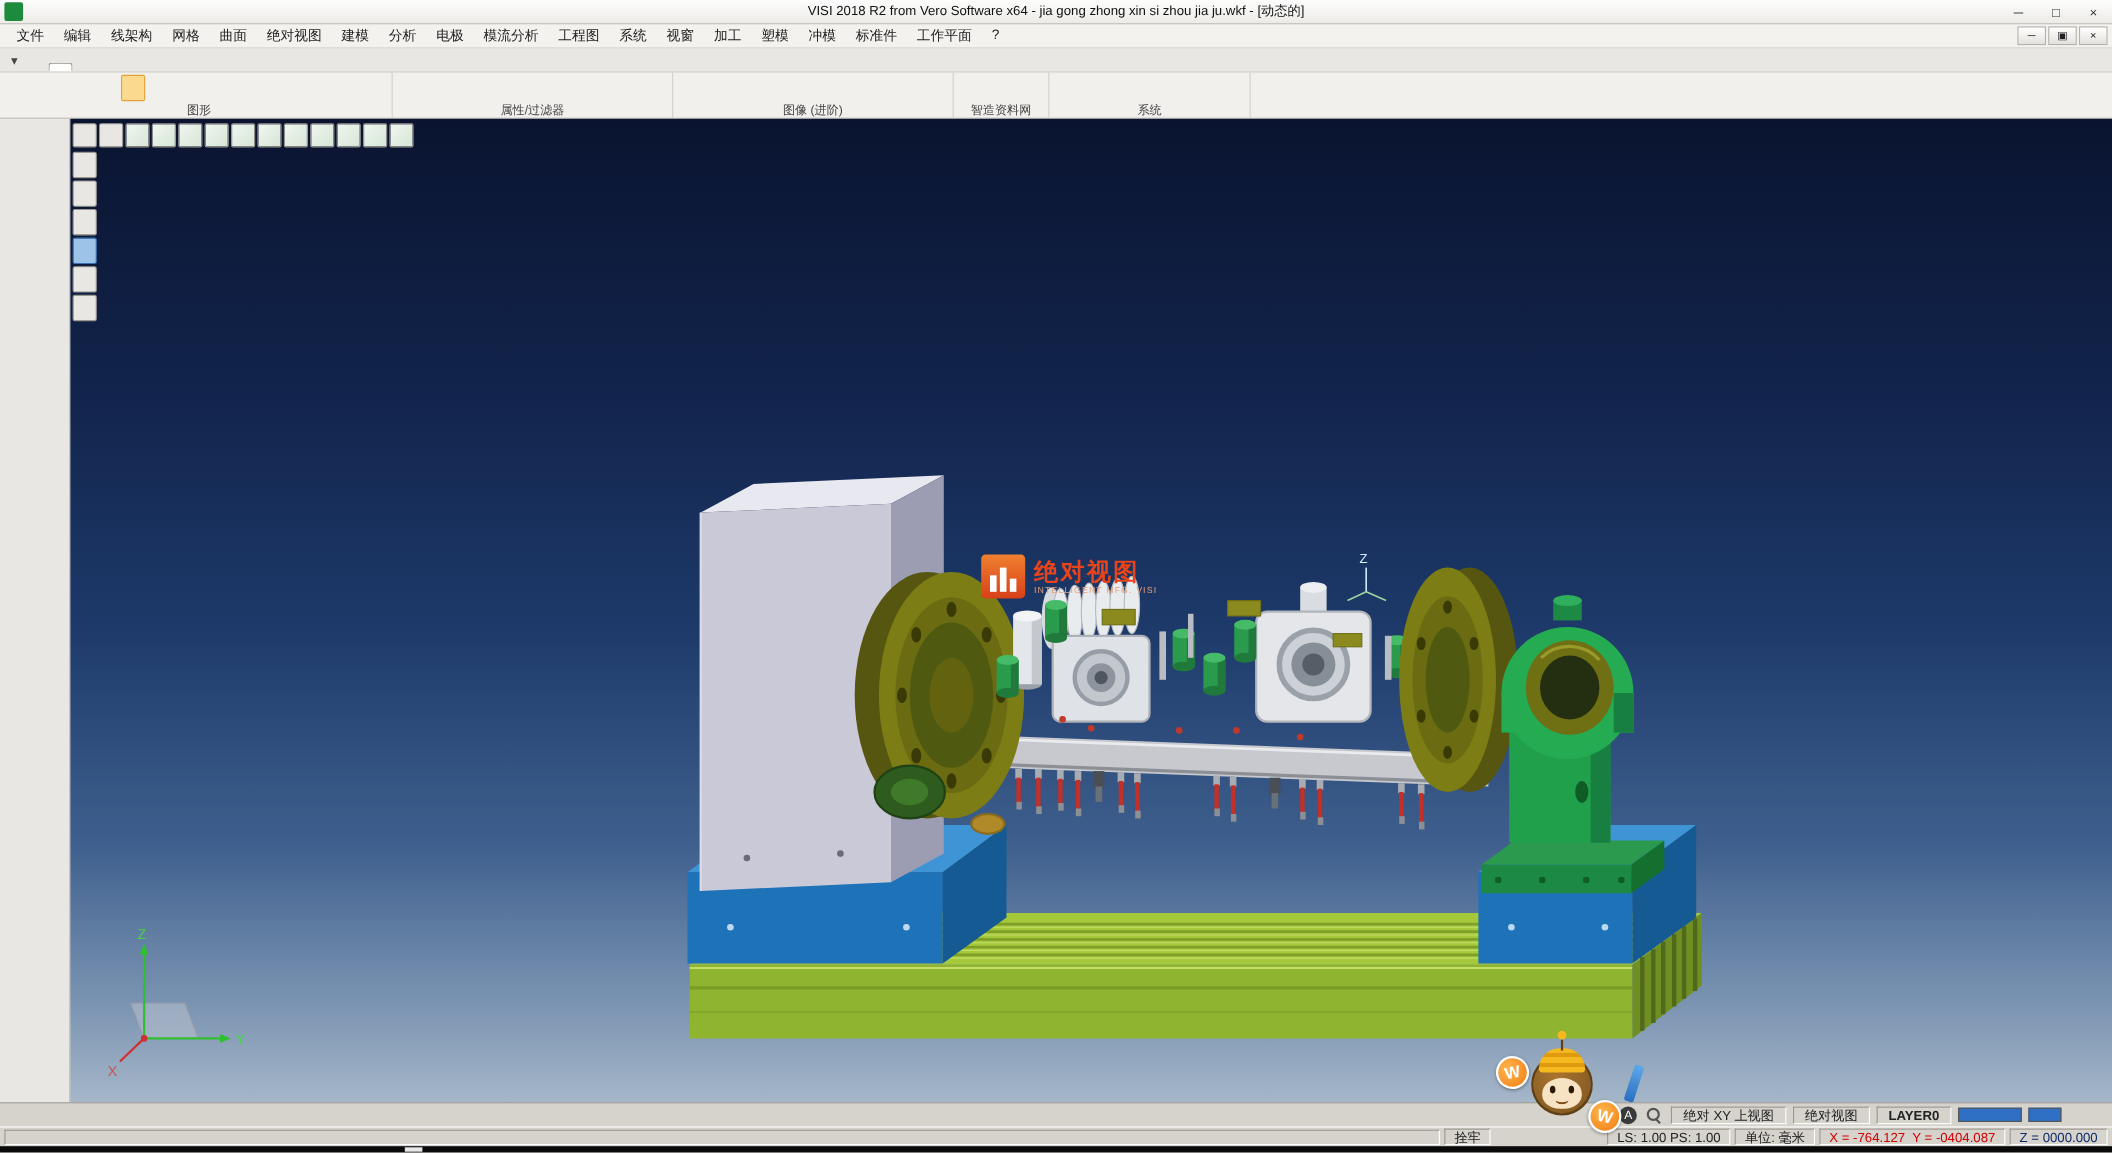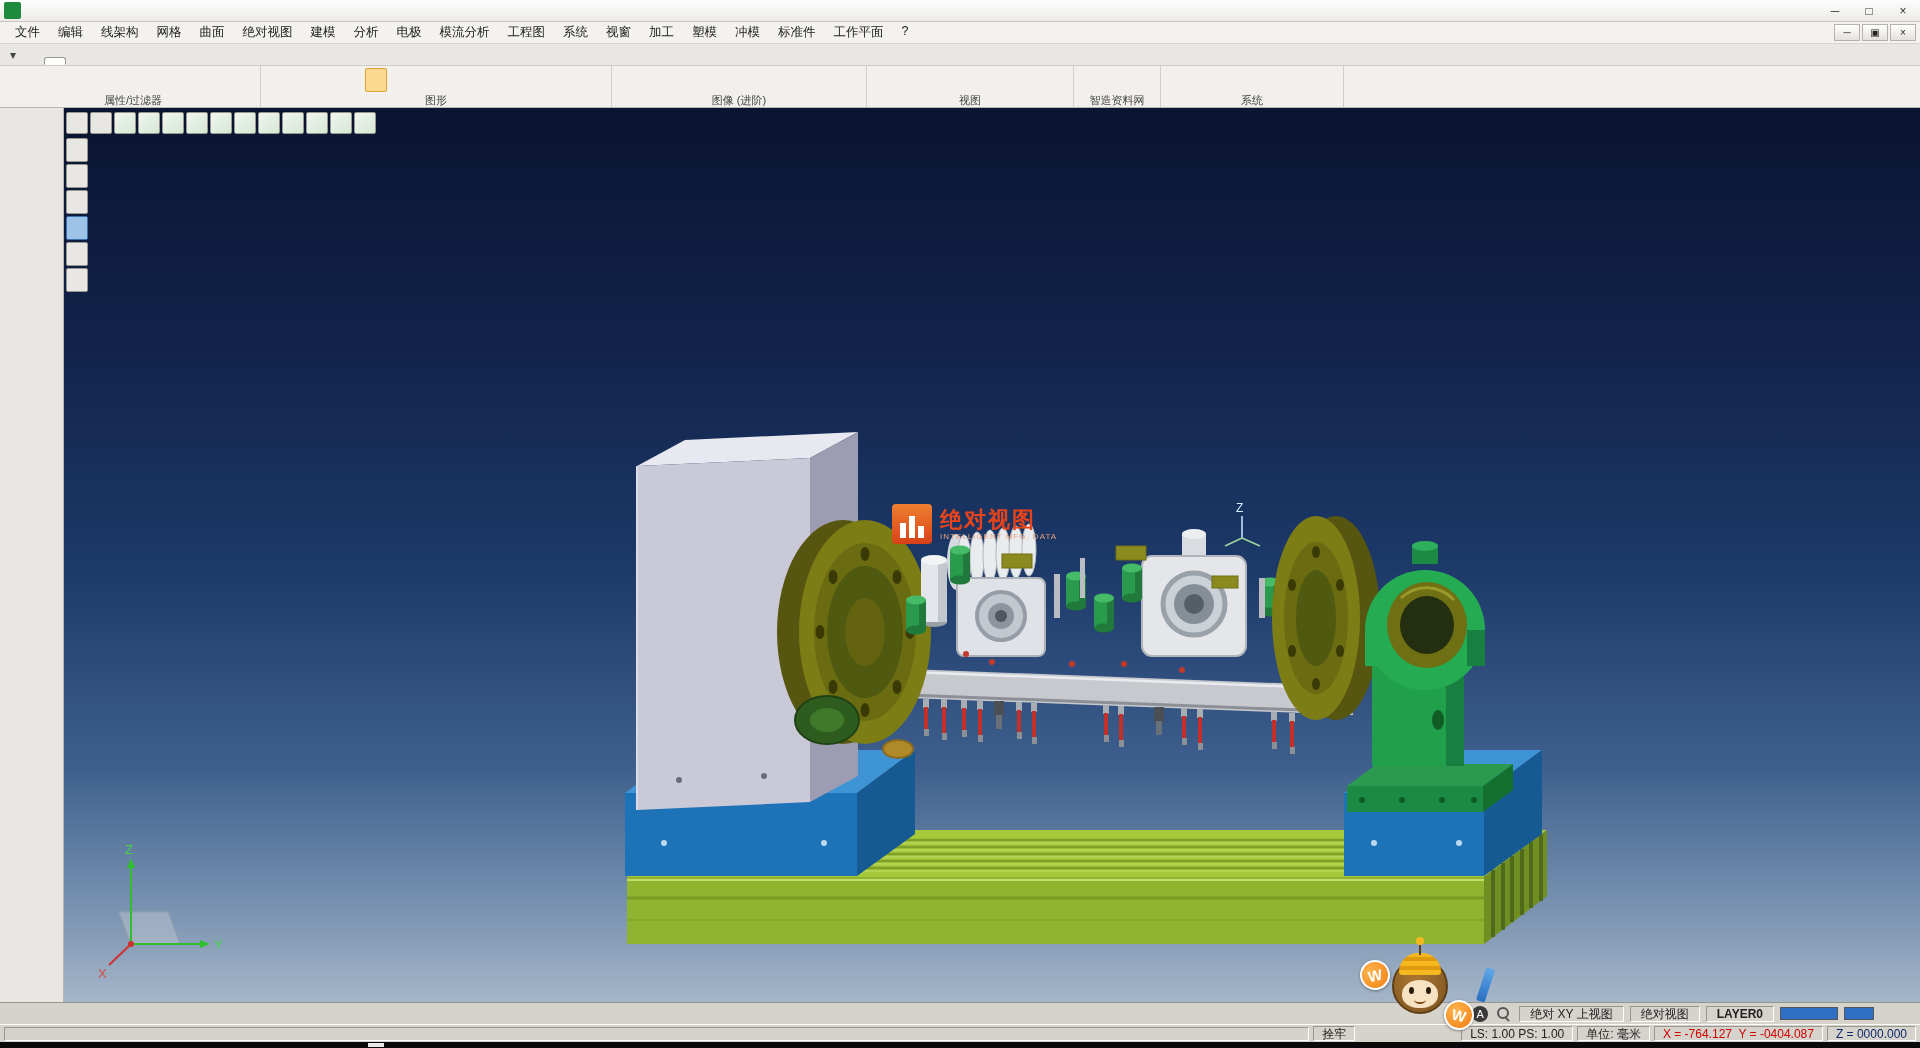--- a/index.html
+++ b/index.html
@@ -146,20 +146,21 @@
         <span class="ticon" style="color: rgb(74, 111, 165);">
           <i></i>
         </span>
         <span class="ticon" style="color: rgb(138, 90, 46);">
           <i></i>
         </span>
         <span class="ticon" style="color: rgb(85, 85, 85);">
           <i></i>
         </span>
       </div>
+    <div class="title">VISI 2018 R2 from Vero Software x64 - jia gong zhong xin si zhou jia ju.wkf - [动态的]</div>
     <div class="wbtns">
       <span class="wbtn">─</span>
       <span class="wbtn">□</span>
       <span class="wbtn">×</span>
     </div>
   </div>
 
   <div class="menubar">
     <div class="menus">
 
@@ -204,99 +205,99 @@
         <span class="tab"></span>
         <span class="tab"></span>
         <span class="tab"></span>
         <span class="tab"></span>
       </div>
   </div>
 
   <div class="toolbar">
     <div class="tgroup">
       <div class="ticons">
-          <span class="tbicon" style="color: rgb(180, 58, 94);">
+          <span class="tbicon" style="color: rgb(106, 112, 120);">
+            <i></i>
+          </span>
+          <span class="tbicon" style="color: rgb(138, 144, 152);">
+            <i></i>
+          </span>
+          <span class="tbicon" style="color: rgb(154, 160, 168);">
+            <i></i>
+          </span>
+          <span class="tbicon" style="color: rgb(106, 112, 120);">
+            <i></i>
+          </span>
+          <span class="tbicon active" style="color: rgb(138, 106, 32); background: rgb(251, 217, 142);">
+            <i></i>
+          </span>
+          <span class="tbicon" style="color: rgb(154, 160, 168);">
+            <i></i>
+          </span>
+          <span class="tbicon" style="color: rgb(176, 182, 190);">
+            <i></i>
+          </span>
+          <span class="tbicon" style="color: rgb(106, 112, 120);">
+            <i></i>
+          </span>
+          <span class="tbicon" style="color: rgb(78, 143, 90);">
+            <i></i>
+          </span>
+          <span class="tbicon" style="color: rgb(63, 105, 181);">
             <i></i>
           </span>
           <span class="tbicon" style="color: rgb(46, 143, 70);">
             <i></i>
           </span>
-          <span class="tbicon" style="color: rgb(122, 122, 122);">
-            <i></i>
-          </span>
-          <span class="tbicon" style="color: rgb(74, 95, 165);">
-            <i></i>
-          </span>
-          <span class="tbicon" style="color: rgb(165, 86, 74);">
-            <i></i>
-          </span>
-          <span class="tbicon" style="color: rgb(46, 122, 143);">
-            <i></i>
-          </span>
           <span class="tbicon" style="color: rgb(176, 68, 56);">
             <i></i>
           </span>
           <span class="tbicon" style="color: rgb(95, 102, 112);">
             <i></i>
           </span>
-          <span class="tbicon" style="color: rgb(122, 138, 78);">
-            <i></i>
-          </span>
-          <span class="tbicon" style="color: rgb(68, 68, 68);">
-            <i></i>
-          </span>
-        </div>
-      <div class="tlabel">属性/过滤器</div>
+          <span class="tbicon" style="color: rgb(122, 106, 154);">
+            <i></i>
+          </span>
+        </div>
+      <div class="tlabel">图形</div>
     </div>
     <div class="tgroup">
       <div class="ticons">
-          <span class="tbicon" style="color: rgb(106, 112, 120);">
-            <i></i>
-          </span>
-          <span class="tbicon" style="color: rgb(138, 144, 152);">
-            <i></i>
-          </span>
-          <span class="tbicon" style="color: rgb(154, 160, 168);">
-            <i></i>
-          </span>
-          <span class="tbicon" style="color: rgb(106, 112, 120);">
-            <i></i>
-          </span>
-          <span class="tbicon active" style="color: rgb(138, 106, 32); background: rgb(251, 217, 142);">
-            <i></i>
-          </span>
-          <span class="tbicon" style="color: rgb(154, 160, 168);">
-            <i></i>
-          </span>
-          <span class="tbicon" style="color: rgb(176, 182, 190);">
-            <i></i>
-          </span>
-          <span class="tbicon" style="color: rgb(106, 112, 120);">
-            <i></i>
-          </span>
-          <span class="tbicon" style="color: rgb(78, 143, 90);">
-            <i></i>
-          </span>
-          <span class="tbicon" style="color: rgb(63, 105, 181);">
+          <span class="tbicon" style="color: rgb(180, 58, 94);">
             <i></i>
           </span>
           <span class="tbicon" style="color: rgb(46, 143, 70);">
             <i></i>
           </span>
+          <span class="tbicon" style="color: rgb(122, 122, 122);">
+            <i></i>
+          </span>
+          <span class="tbicon" style="color: rgb(74, 95, 165);">
+            <i></i>
+          </span>
+          <span class="tbicon" style="color: rgb(165, 86, 74);">
+            <i></i>
+          </span>
+          <span class="tbicon" style="color: rgb(46, 122, 143);">
+            <i></i>
+          </span>
           <span class="tbicon" style="color: rgb(176, 68, 56);">
             <i></i>
           </span>
           <span class="tbicon" style="color: rgb(95, 102, 112);">
             <i></i>
           </span>
-          <span class="tbicon" style="color: rgb(122, 106, 154);">
-            <i></i>
-          </span>
-        </div>
-      <div class="tlabel">图形</div>
+          <span class="tbicon" style="color: rgb(122, 138, 78);">
+            <i></i>
+          </span>
+          <span class="tbicon" style="color: rgb(68, 68, 68);">
+            <i></i>
+          </span>
+        </div>
+      <div class="tlabel">属性/过滤器</div>
     </div>
     <div class="tgroup">
       <div class="ticons">
           <span class="tbicon" style="color: rgb(78, 106, 143);">
             <i></i>
           </span>
           <span class="tbicon" style="color: rgb(143, 106, 78);">
             <i></i>
           </span>
           <span class="tbicon" style="color: rgb(46, 143, 138);">
@@ -318,49 +319,20 @@
             <i></i>
           </span>
           <span class="tbicon" style="color: rgb(74, 122, 181);">
             <i></i>
           </span>
           <span class="tbicon" style="color: rgb(138, 90, 154);">
             <i></i>
           </span>
         </div>
       <div class="tlabel">图像 (进阶)</div>
-    </div>
-    <div class="tgroup">
-      <div class="ticons">
-          <span class="tbicon" style="color: rgb(165, 58, 154);">
-            <i></i>
-          </span>
-          <span class="tbicon" style="color: rgb(46, 143, 70);">
-            <i></i>
-          </span>
-          <span class="tbicon" style="color: rgb(165, 58, 154);">
-            <i></i>
-          </span>
-          <span class="tbicon" style="color: rgb(46, 143, 70);">
-            <i></i>
-          </span>
-          <span class="tbicon" style="color: rgb(95, 102, 112);">
-            <i></i>
-          </span>
-          <span class="tbicon" style="color: rgb(74, 122, 181);">
-            <i></i>
-          </span>
-          <span class="tbicon" style="color: rgb(138, 106, 32);">
-            <i></i>
-          </span>
-          <span class="tbicon" style="color: rgb(46, 143, 138);">
-            <i></i>
-          </span>
-        </div>
-      <div class="tlabel">视图</div>
     </div>
     <div class="tgroup">
       <div class="ticons">
           <span class="tbicon" style="color: rgb(176, 122, 46);">
             <i></i>
           </span>
           <span class="tbicon" style="color: rgb(63, 105, 181);">
             <i></i>
           </span>
           <span class="tbicon" style="color: rgb(46, 143, 70);">
@@ -845,21 +817,21 @@
         </div>
 
       <div class="watermark">
         <div class="wm-logo">
             <i></i>
             <i></i>
             <i></i>
           </div>
         <div class="wm-text">
           <div class="wm-title">绝对视图</div>
-          <div class="wm-sub">INTELLIGENT MFG. DATA</div>
+          <div class="wm-sub">INTELLIGENT MFG. VISI</div>
         </div>
       </div>
 
     </div>
   </div>
 
   <div class="strip2">
     <div class="s2-spacer"></div>
     <span class="a-badge">A</span>
     <span class="mag"></span>

